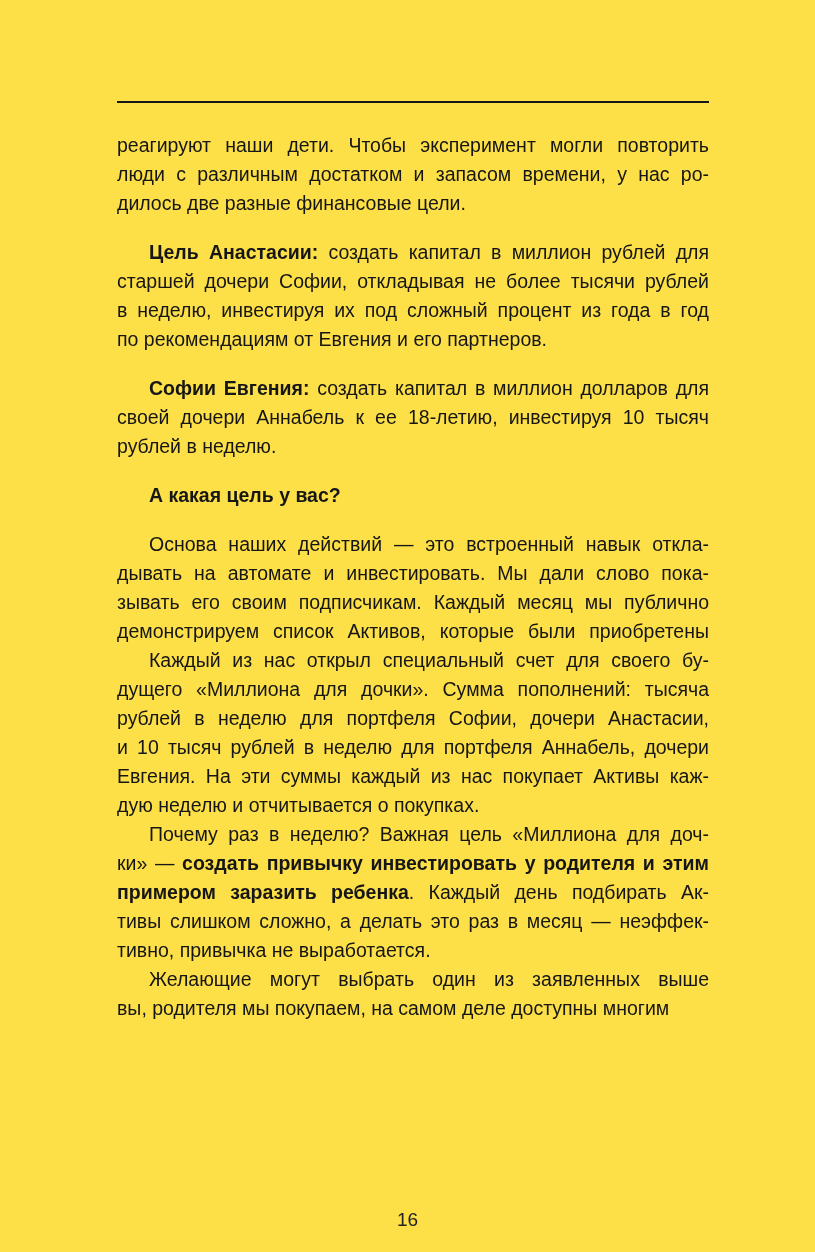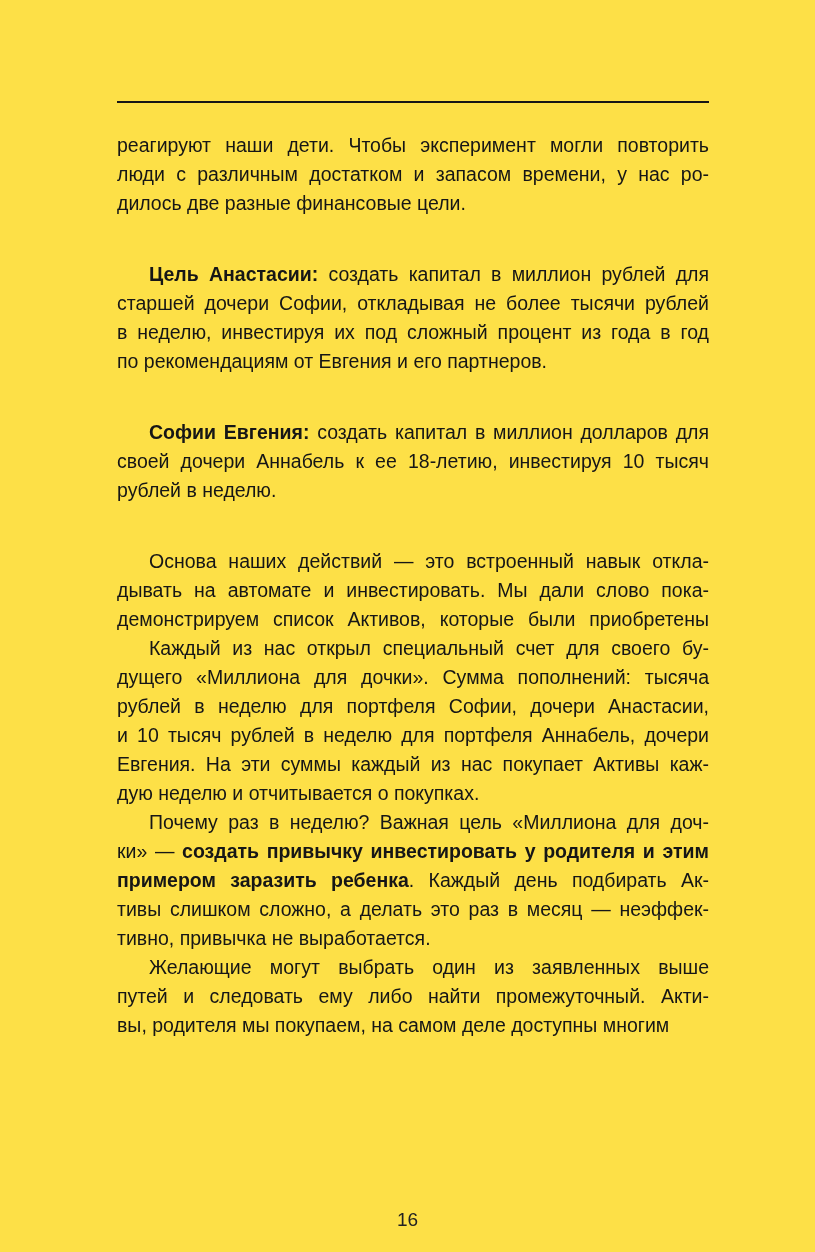--- a/index.html
+++ b/index.html
@@ -30,21 +30,21 @@
   .content {
     position: absolute;
     left: 117px;
     top: 131px;
     width: 592px;
     font-size: 19.5px;
     line-height: 29px;
     color: #161616;
   }
   .para { margin: 0; }
-  .para.gap { margin-top: 42px; }
+  .para.gap { margin-top: 20px; }
   .line {
     text-align: justify;
     text-align-last: justify;
     white-space: normal;
   }
   .line.last { text-align-last: left; }
   .line.indent { padding-left: 32px; }
   b { font-weight: bold; }
   .folio {
     position: absolute;
@@ -73,39 +73,42 @@
         <div class="line"><span>старшей дочери Софии, откладывая не более тысячи рублей</span></div>
         <div class="line"><span>в неделю, инвестируя их под сложный процент из года в год</span></div>
         <div class="line last"><span>по рекомендациям от Евгения и его партнеров.</span></div>
       </div>
       <div class="para gap">
         <div class="line indent"><b>Софии Евгения:</b><span> создать капитал в миллион долларов для</span></div>
         <div class="line"><span>своей дочери Аннабель к ее 18-летию, инвестируя 10 тысяч</span></div>
         <div class="line last"><span>рублей в неделю.</span></div>
       </div>
       <div class="para gap">
+        <div class="line last indent"><b>А какая цель у вас?</b></div>
+      </div>
+      <div class="para gap">
         <div class="line indent"><span>Основа наших действий — это встроенный навык откла-</span></div>
         <div class="line"><span>дывать на автомате и инвестировать. Мы дали слово пока-</span></div>
+        <div class="line"><span>зывать его своим подписчикам. Каждый месяц мы публично</span></div>
         <div class="line"><span>демонстрируем список Активов, которые были приобретены</span></div>
       </div>
       <div class="para">
         <div class="line indent"><span>Каждый из нас открыл специальный счет для своего бу-</span></div>
         <div class="line"><span>дущего «Миллиона для дочки». Сумма пополнений: тысяча</span></div>
         <div class="line"><span>рублей в неделю для портфеля Софии, дочери Анастасии,</span></div>
         <div class="line"><span>и 10 тысяч рублей в неделю для портфеля Аннабель, дочери</span></div>
         <div class="line"><span>Евгения. На эти суммы каждый из нас покупает Активы каж-</span></div>
         <div class="line last"><span>дую неделю и отчитывается о покупках.</span></div>
       </div>
       <div class="para">
         <div class="line indent"><span>Почему раз в неделю? Важная цель «Миллиона для доч-</span></div>
         <div class="line"><span>ки» — </span><b>создать привычку инвестировать у родителя и этим</b></div>
         <div class="line"><b>примером заразить ребенка</b><span>. Каждый день подбирать Ак-</span></div>
         <div class="line"><span>тивы слишком сложно, а делать это раз в месяц — неэффек-</span></div>
         <div class="line last"><span>тивно, привычка не выработается.</span></div>
       </div>
       <div class="para">
         <div class="line indent"><span>Желающие могут выбрать один из заявленных выше</span></div>
-        <div class="line"><span>путей и следовать ему либо найти промежуточный. Акти-</span></div>
         <div class="line last"><span>вы, родителя мы покупаем, на самом деле доступны многим</span></div>
       </div>
     </main>
   <footer class="folio">16</footer>
 </div>
 
 </body></html>

